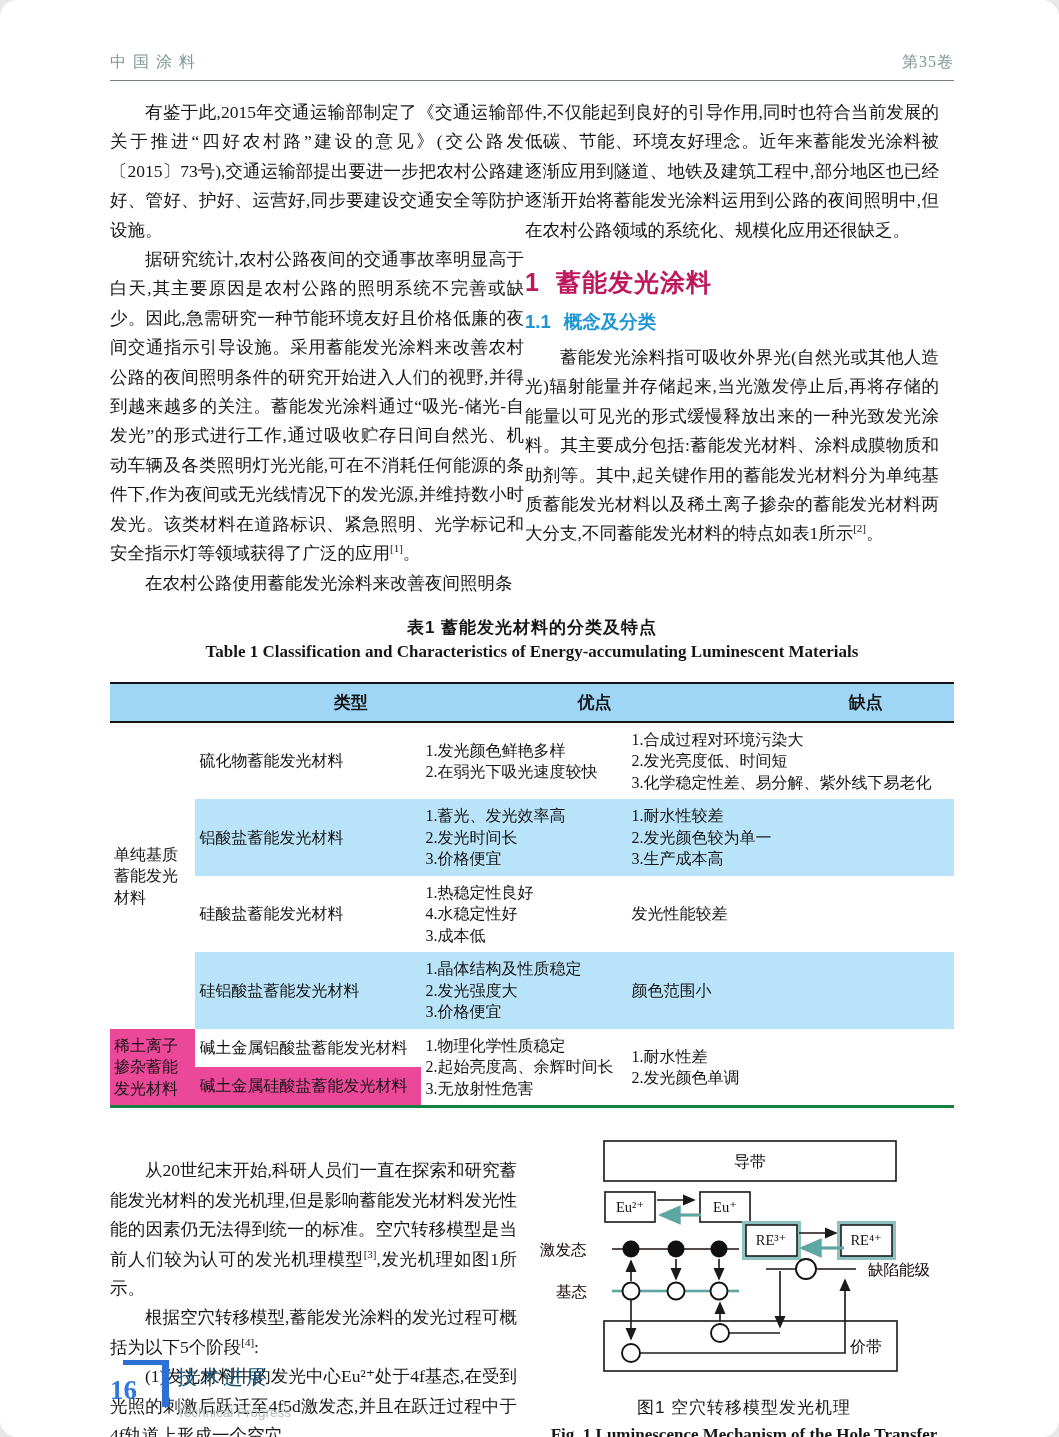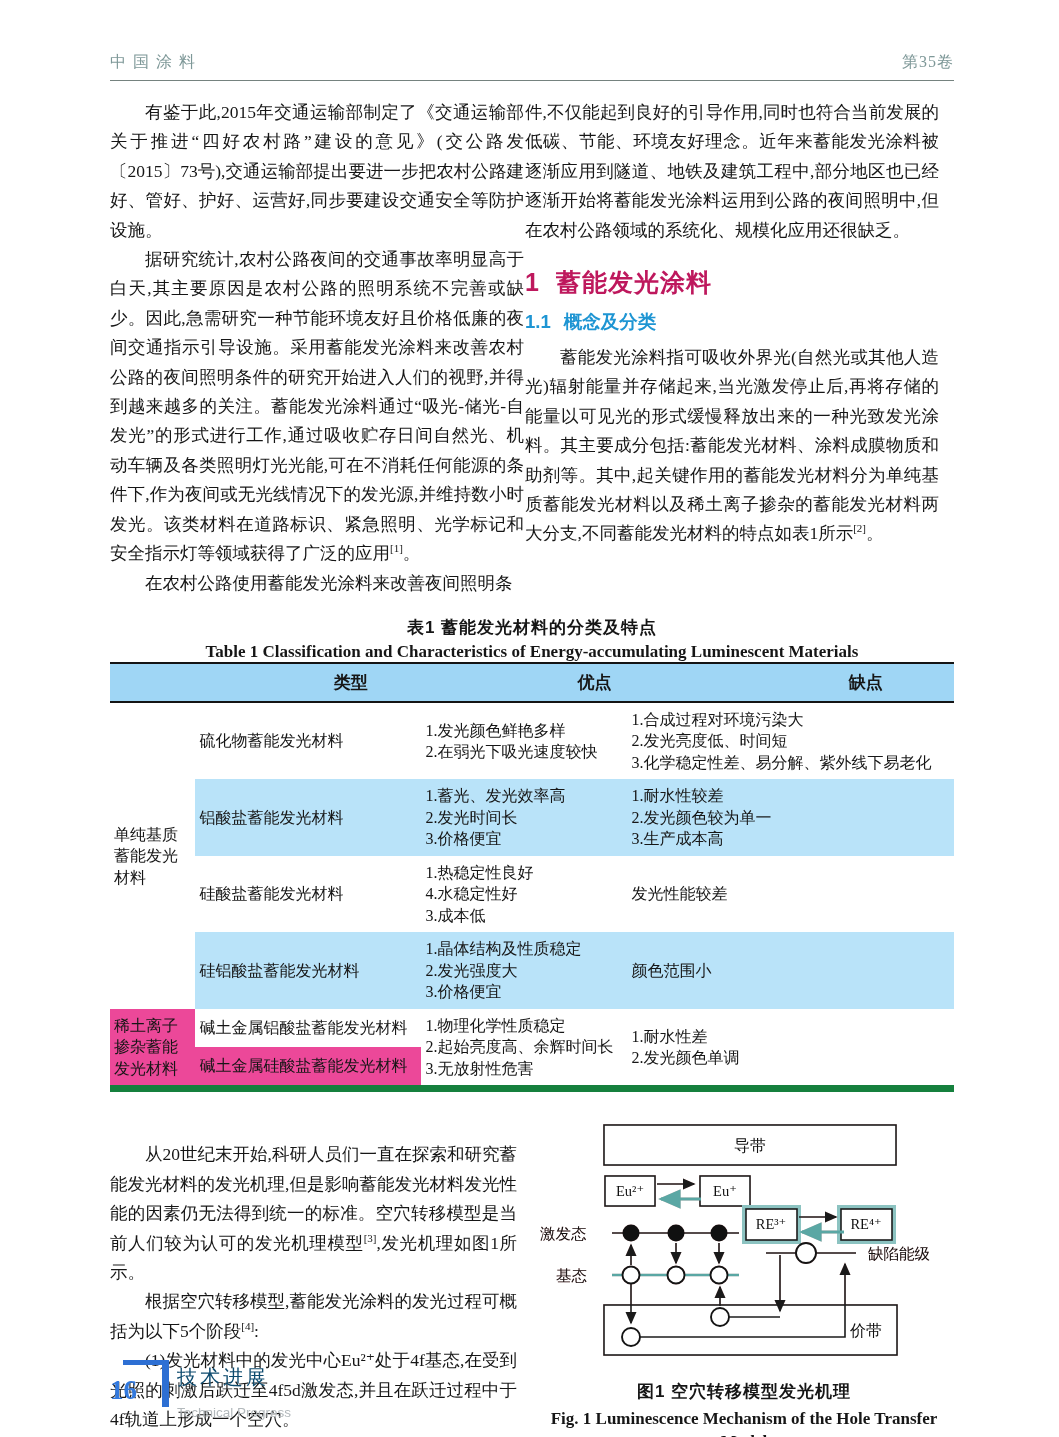--- a/index.html
+++ b/index.html
@@ -1,19 +1,19 @@
 <!DOCTYPE html>
 <html><head>
 <meta charset="utf-8">
 <style>
   html,body{margin:0;padding:0;background:#e8e8e8;}
   .page{
     position:relative; width:1059px; height:1437px; background:#ffffff;
     font-family:"Liberation Serif","DejaVu Serif",serif; color:#161616;
-    overflow:hidden; margin:0 auto;
+    overflow:hidden; margin:0 auto;border-radius:17px;
   }
   .content{padding:52px 105px 0 110px;}
   
   .hdr{display:flex; justify-content:space-between; align-items:flex-end;
        color:#7e9898; font-size:16px; padding-bottom:7px;
        border-bottom:1.5px solid #75827f;}
   .hdr .jrnl{letter-spacing:7px;}
   .hdr .vol{letter-spacing:1px;margin-left:13px;}
   
   .cols{display:flex; gap:1px; margin-top:17px;}
@@ -25,22 +25,22 @@
      color:#be185d; font-size:25px; margin:21px 0 10px 0; letter-spacing:1px;}
   h1.sec .no{margin-right:16px;}
   h2.sub{font-family:"Liberation Sans","DejaVu Sans",sans-serif; font-weight:bold;
      color:#1e95d3; font-size:18.5px; margin:2px 0 9px 0;}
   h2.sub .no{margin-right:13px;}
   
   .tblsec{margin-top:18px;}
   .t-cn{text-align:center; font-family:"Liberation Sans","DejaVu Sans",sans-serif;
         font-weight:bold; font-size:17px; letter-spacing:1px;}
   .t-en{text-align:center; font-weight:bold; font-size:17px; margin-top:3px;}
-  table.mat{width:100%; border-collapse:collapse; margin-top:0;
-        border-bottom:7px solid #15803d; font-size:16px;}
+  table.mat{width:100%; border-collapse:collapse; margin-top:20px;
+        border-bottom:3px solid #15803d; font-size:16px;}
   table.mat th{background:#9fd6f5; font-weight:bold; font-size:17px;
         border-top:2px solid #141414; border-bottom:2px solid #141414;
         padding:7px 0; text-align:center; font-family:"Liberation Sans","DejaVu Sans",sans-serif;}
   th.h-type{text-indent:170px;}
   th.h-adv{text-indent:140px;}
   th.h-dis{text-indent:150px;}
   table.mat td{padding:6px 4px; line-height:21.5px; vertical-align:middle;}
   td.grp{padding-left:9px; line-height:23px;}
   td.name{white-space:nowrap; padding-left:7px;}
   td.adv, td.dis{padding-left:6px;}
@@ -54,21 +54,21 @@
   .bx{fill:#ffffff; stroke:#1c1c1c; stroke-width:1.6;}
   .tealbox{fill:#ffffff; stroke:#8cc3c1; stroke-width:4;}
   .k{stroke:#1c1c1c; stroke-width:1.6; fill:none;}
   .tl{stroke:#5aa7a4; stroke-width:2.8; fill:none;}
   .gl{stroke:#5aa7a4; stroke-width:2.6;}
   .oc{fill:#ffffff; stroke:#141414; stroke-width:1.9;}
   .fc{fill:#101010;}
   text.lab{font-family:"Liberation Sans","DejaVu Sans",sans-serif; font-size:15.5px; fill:#111;}
   text.bxlab{font-family:"Liberation Serif","DejaVu Serif",serif; font-size:14.5px; fill:#111; text-anchor:middle;}
   .cap-cn{text-align:center; font-family:"Liberation Sans","DejaVu Sans",sans-serif;
-          font-weight:bold; font-size:17px; margin-top:10px; letter-spacing:1px;}
+          font-weight:normal; font-size:17px; margin-top:10px; letter-spacing:1px;}
   .cap-en{text-align:center; font-weight:bold; font-size:17px; margin-top:4px; line-height:23px;}
   
   .footer{position:absolute; left:110px; top:1360px; display:flex; align-items:flex-start;}
   .pf-badge{position:relative; width:58px; height:50px;}
   .pf-bracket{position:absolute; left:13px; top:0; width:39px; height:42px;
       border-top:5px solid #2d6fd3; border-right:7px solid #2d6fd3;}
   .pf-num{position:absolute; left:0; bottom:4px; font-weight:bold;
       font-size:27px; color:#3279de;}
   .pf-text{margin-left:9px; padding-top:4px;}
   .pf-cn{font-family:"Liberation Sans","DejaVu Sans",sans-serif; color:#0c4a6e;

